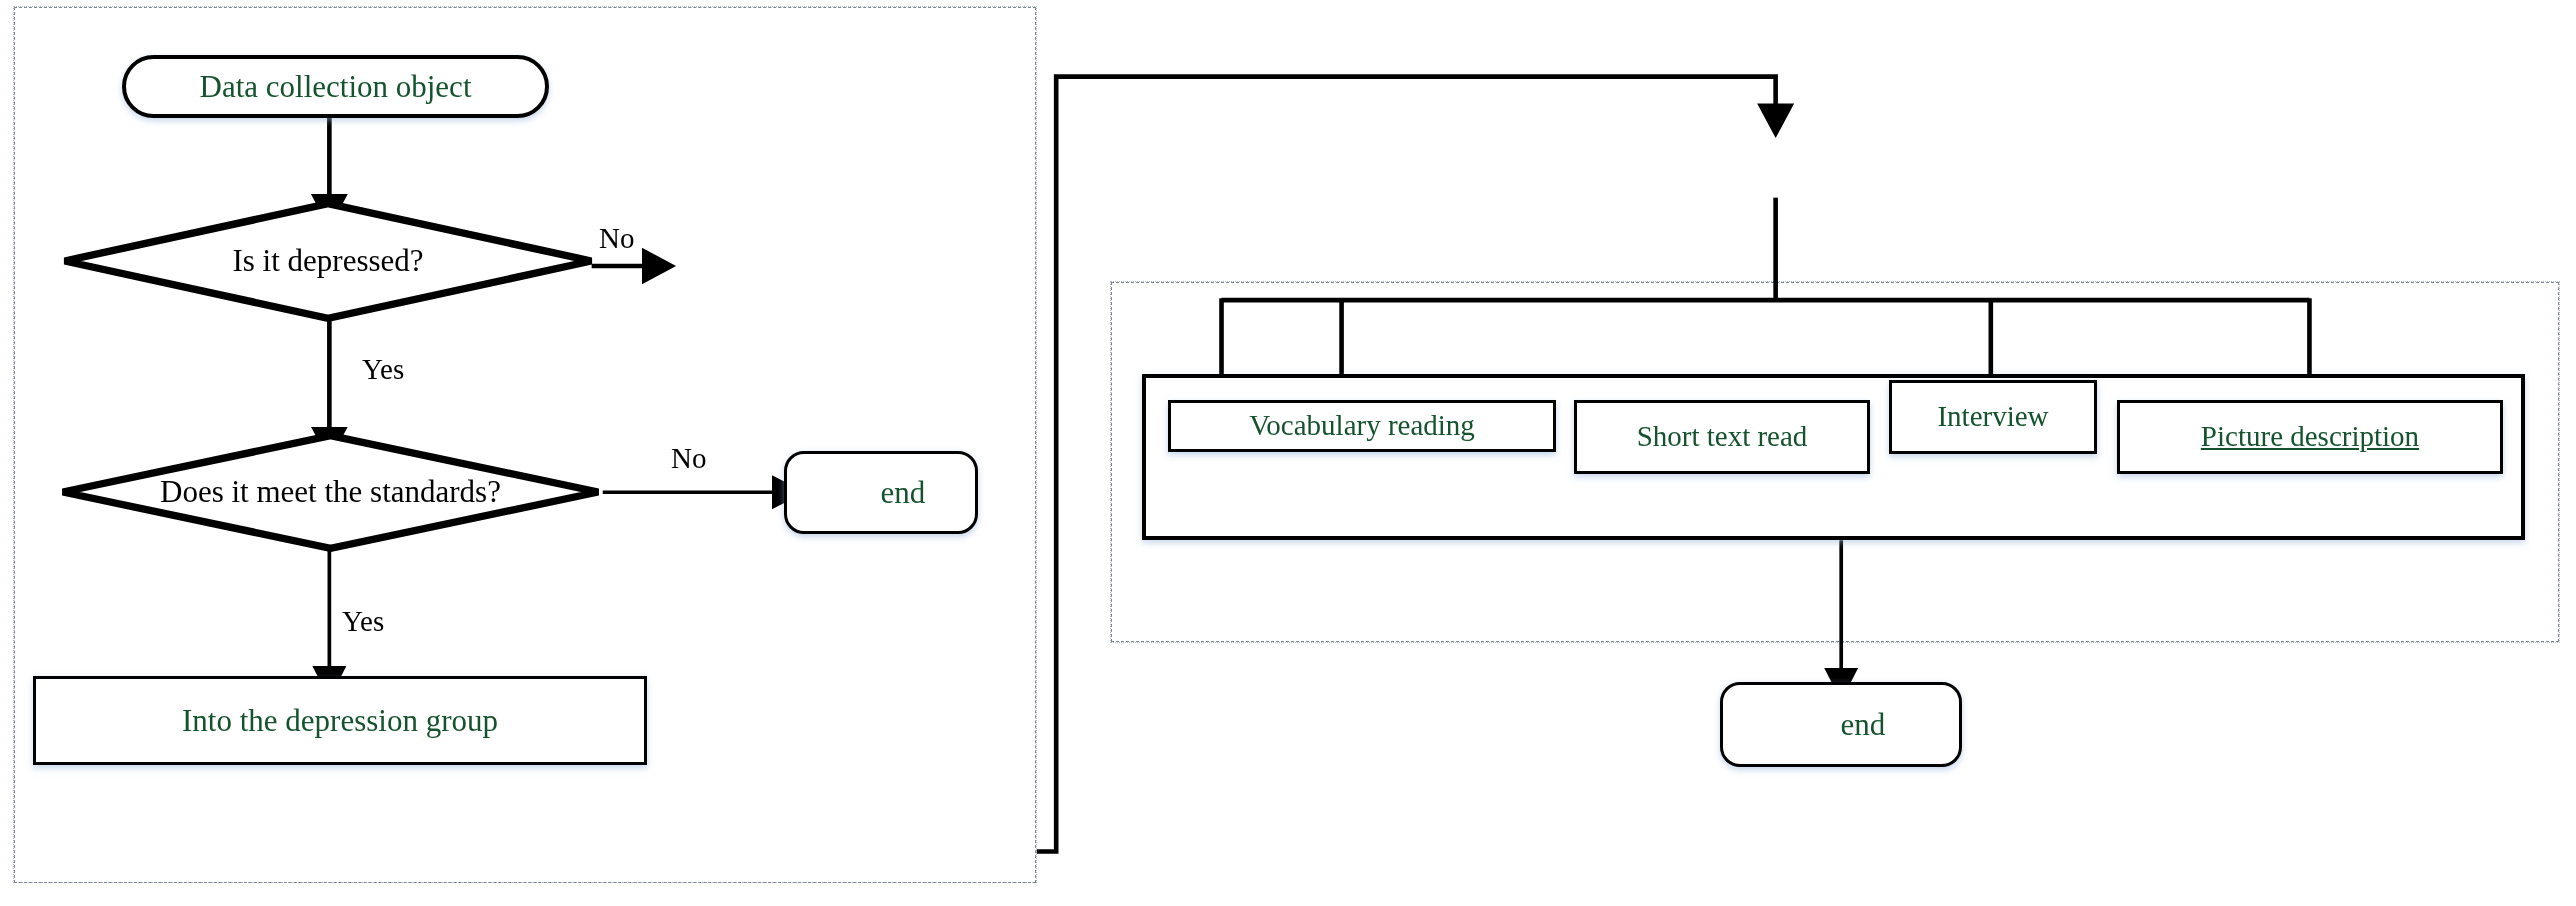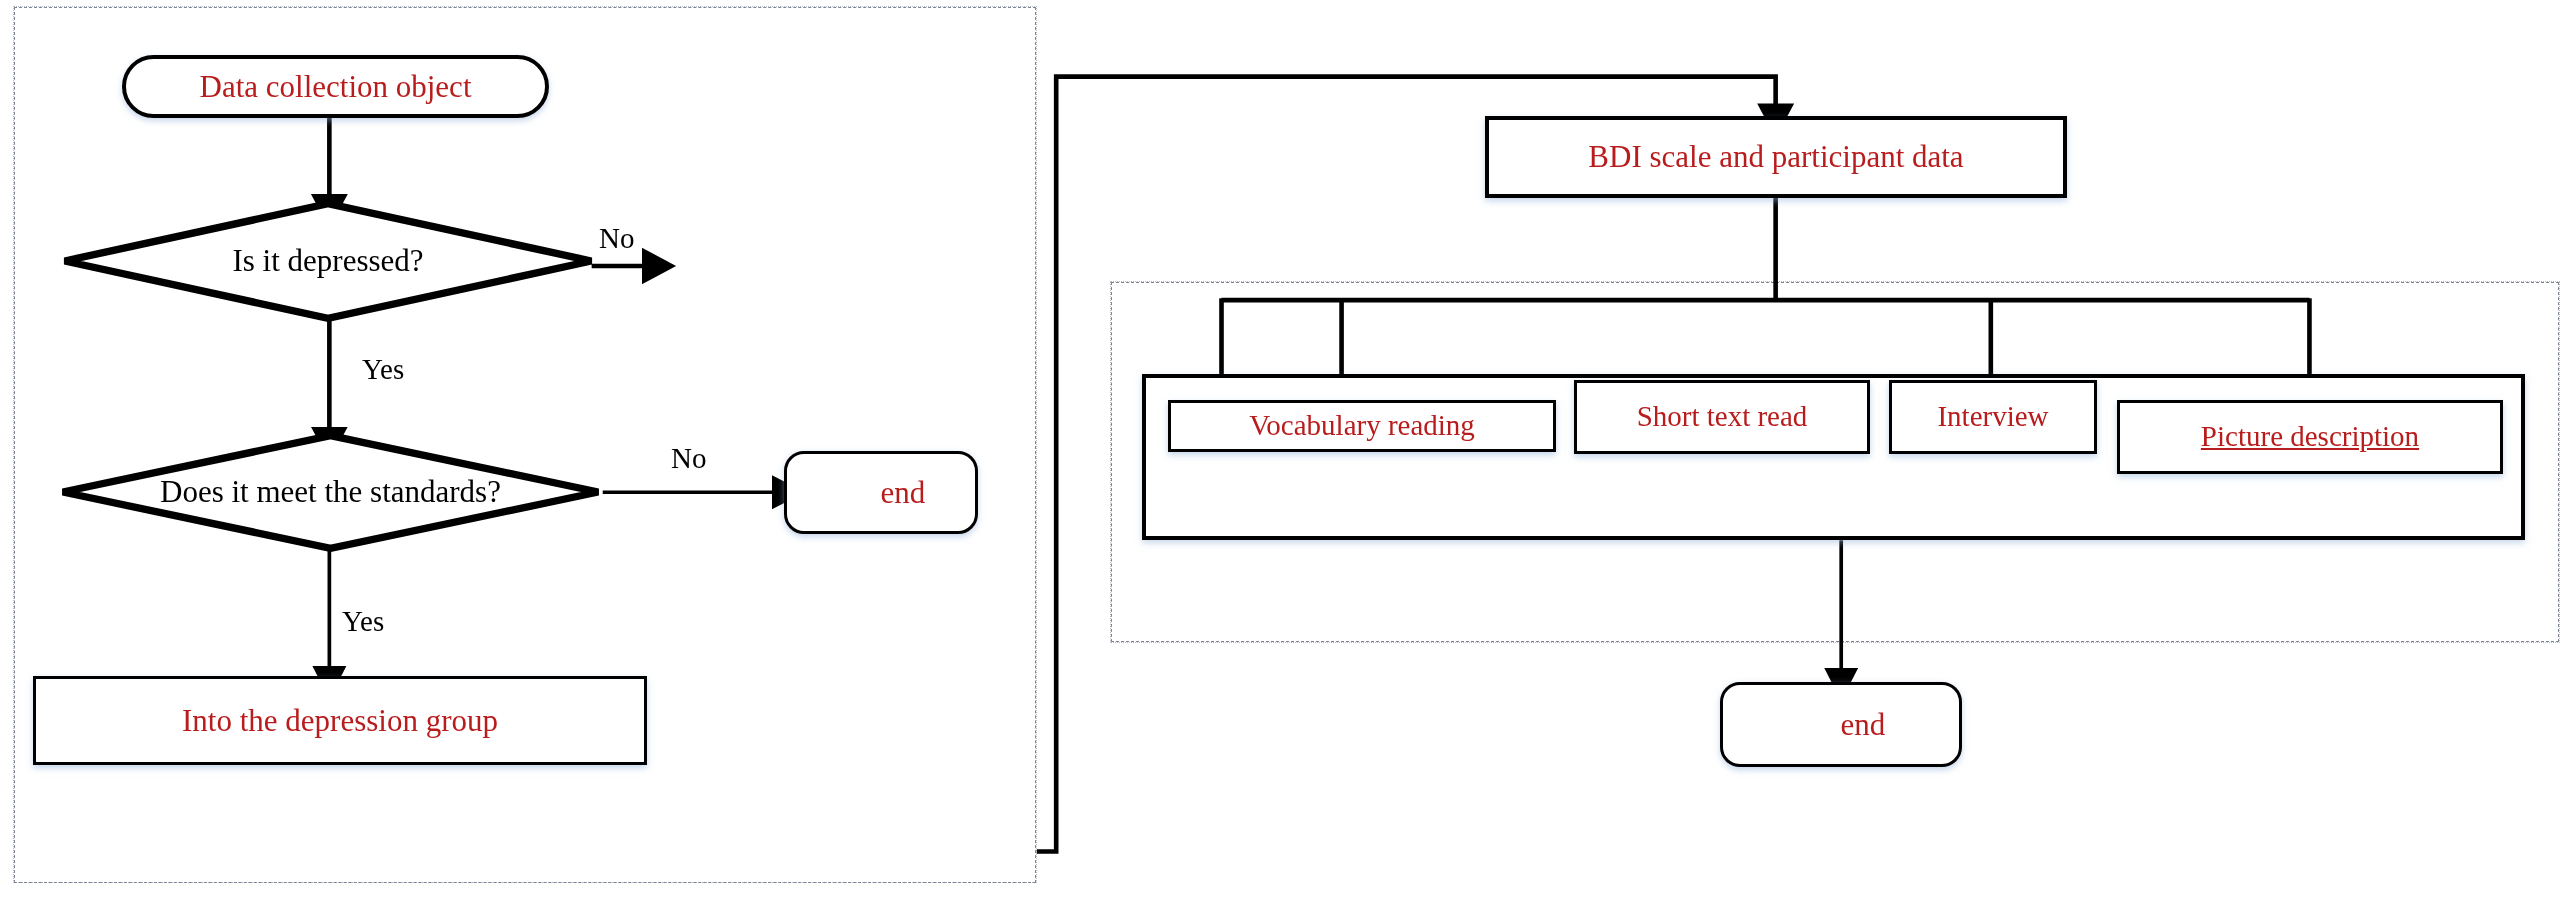--- a/index.html
+++ b/index.html
@@ -34,21 +34,21 @@
   
   .node{
     position:absolute;
     box-sizing:border-box;
     background:#ffffff;
     border:4.6px solid #000000;
     display:flex;
     align-items:center;
     justify-content:center;
     text-align:center;
-    color:#b91c1c;
+    color:#14532d;
     line-height:1.15;
     box-shadow:0 2.8px 6.5px rgba(150,180,220,.55);
   }
   .node.thin{border-width:3.7px;}
   .node.rounded{border-radius:37px;}
   .node.rounded-sm{border-radius:20px;padding-left:44px;}
   .node-label{
     display:block;
     padding:0 13px;
     white-space:nowrap;
@@ -162,31 +162,28 @@
   </div>
 
   <span class="edge-label fs-33" style="left:599px;top:222px;">No</span>
 
   <span class="edge-label fs-33" style="left:362px;top:353px;">Yes</span>
 
   <span class="edge-label fs-33" style="left:671px;top:442px;">No</span>
 
   <span class="edge-label fs-33" style="left:342px;top:605px;">Yes</span>
 
-  <div class="node" style="left:1485px;top:116px;width:582px;height:82px;">
-    <span class="node-label fs-34">BDI scale and participant data</span>
-  </div>
 
   <div class="task-container" style="left:1142px;top:374px;width:1383px;height:166px;"></div>
 
   <div class="node thin" style="left:1168px;top:400px;width:388px;height:52px;">
     <span class="node-label fs-33">Vocabulary reading</span>
   </div>
 
-  <div class="node thin" style="left:1574px;top:380px;width:296px;height:74px;">
+  <div class="node thin" style="left:1574px;top:400px;width:296px;height:74px;">
     <span class="node-label fs-33">Short text read</span>
   </div>
 
   <div class="node thin" style="left:1889px;top:380px;width:208px;height:74px;">
     <span class="node-label fs-33">Interview</span>
   </div>
 
   <div class="node thin" style="left:2117px;top:400px;width:386px;height:74px;text-decoration:underline;">
     <span class="node-label fs-33">Picture description</span>
   </div>

